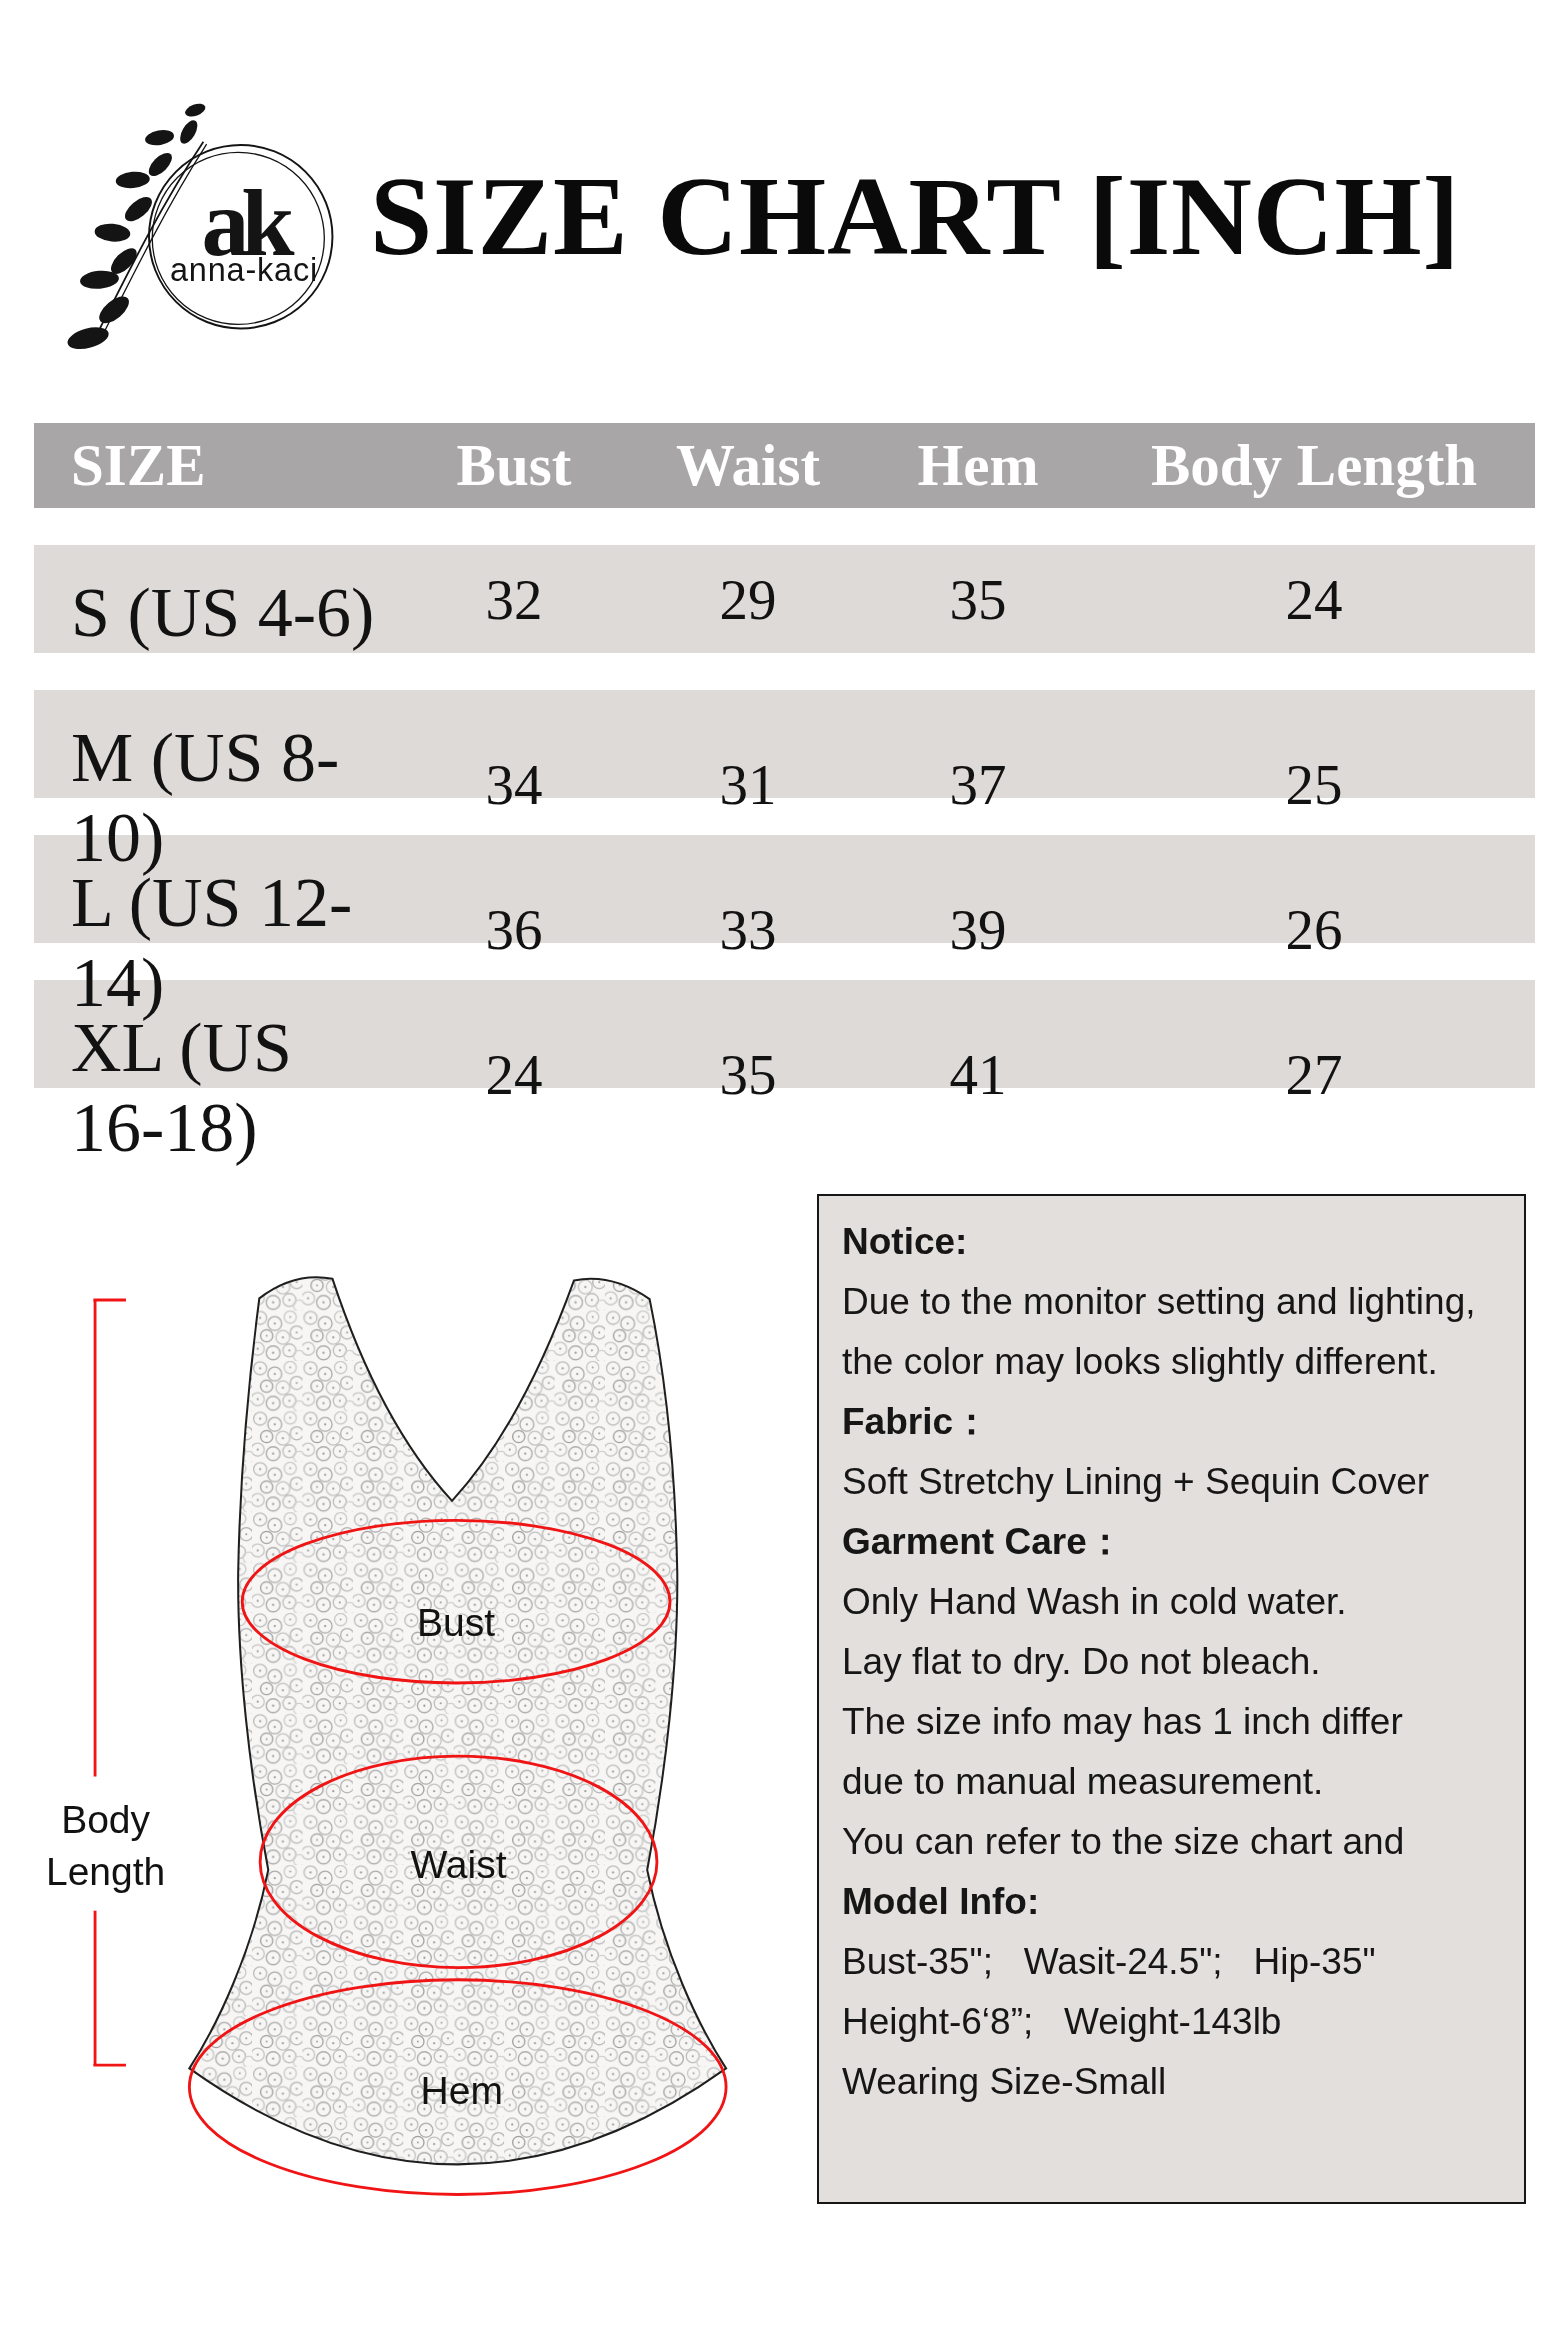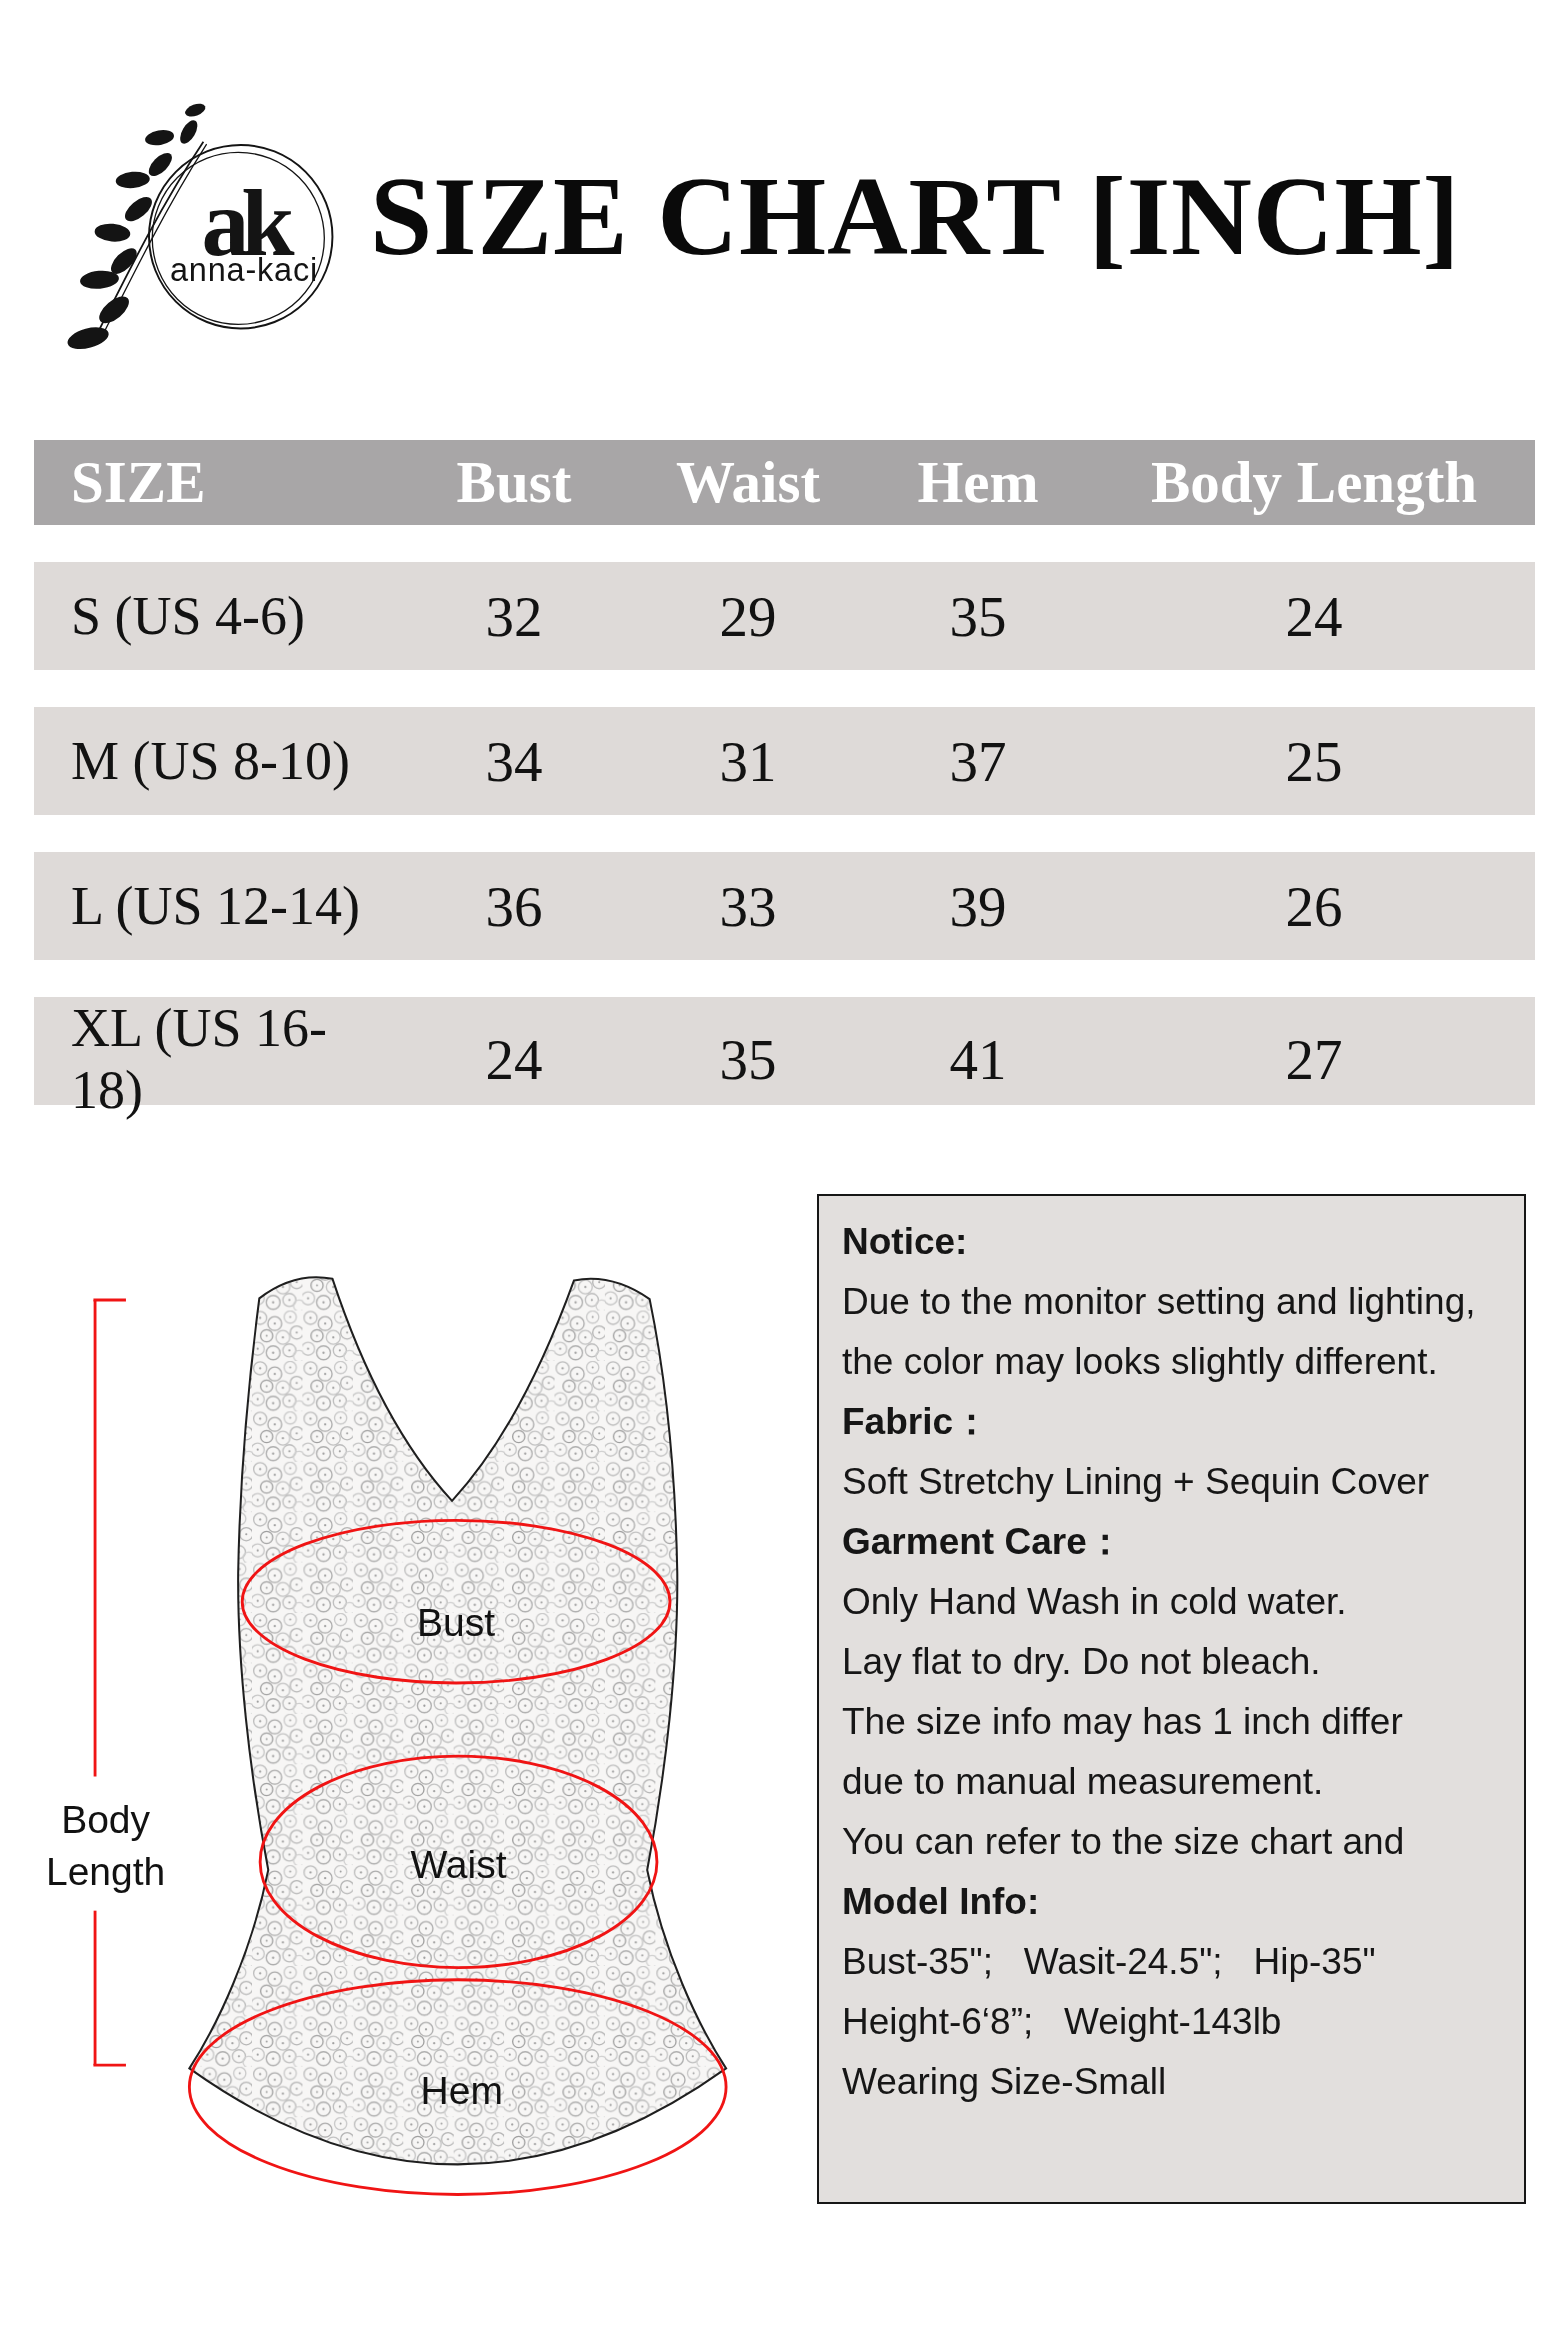--- a/index.html
+++ b/index.html
@@ -11,30 +11,30 @@
        font-family:"Liberation Sans",sans-serif;color:var(--ink);}
   .page{position:absolute;inset:0;overflow:hidden;}
 
   
   .logo{position:absolute;left:49px;top:89px;width:325px;height:276px;}
   .title{position:absolute;left:370px;top:160px;font-family:"Liberation Serif",serif;
          font-weight:700;font-size:112px;line-height:1;letter-spacing:0.8px;color:#0a0a0a;
          white-space:nowrap;}
 
   
-  .table{position:absolute;left:34px;top:440px;width:1501px;}
+  .table{position:absolute;left:34px;top:423px;width:1501px;}
   .thead{display:grid;grid-template-columns:362px 236px 232px 228px 444px;
          background:var(--header-bg);height:85px;align-items:center;
          font-family:"Liberation Serif",serif;font-weight:700;font-size:59px;color:#ffffff;}
   .trow{display:grid;grid-template-columns:362px 236px 232px 228px 444px;
         background:var(--row-bg);height:108px;align-items:center;margin-top:37px;
         font-family:"Liberation Serif",serif;font-size:57px;color:#121212;}
   .th.c,.td.c{text-align:center;}
   .th.first,.td.first{padding-left:37px;text-align:left;}
-  .td.first{font-size:54px;}
+  .td.first{font-size:70px;margin-top:28px;}
 
   
   .diagram{position:absolute;left:16.3px;top:1252px;width:781px;height:988px;}
 
   
   .notice{position:absolute;left:817px;top:1194px;width:709px;height:1010px;
           background:var(--notice-bg);border:2.4px solid #161616;
           padding:16.3px 8.1px 16.3px 23px;}
   .nline{font-size:37px;line-height:60px;white-space:pre;color:#161616;}
   .nline.b{font-weight:700;font-size:37px;}

